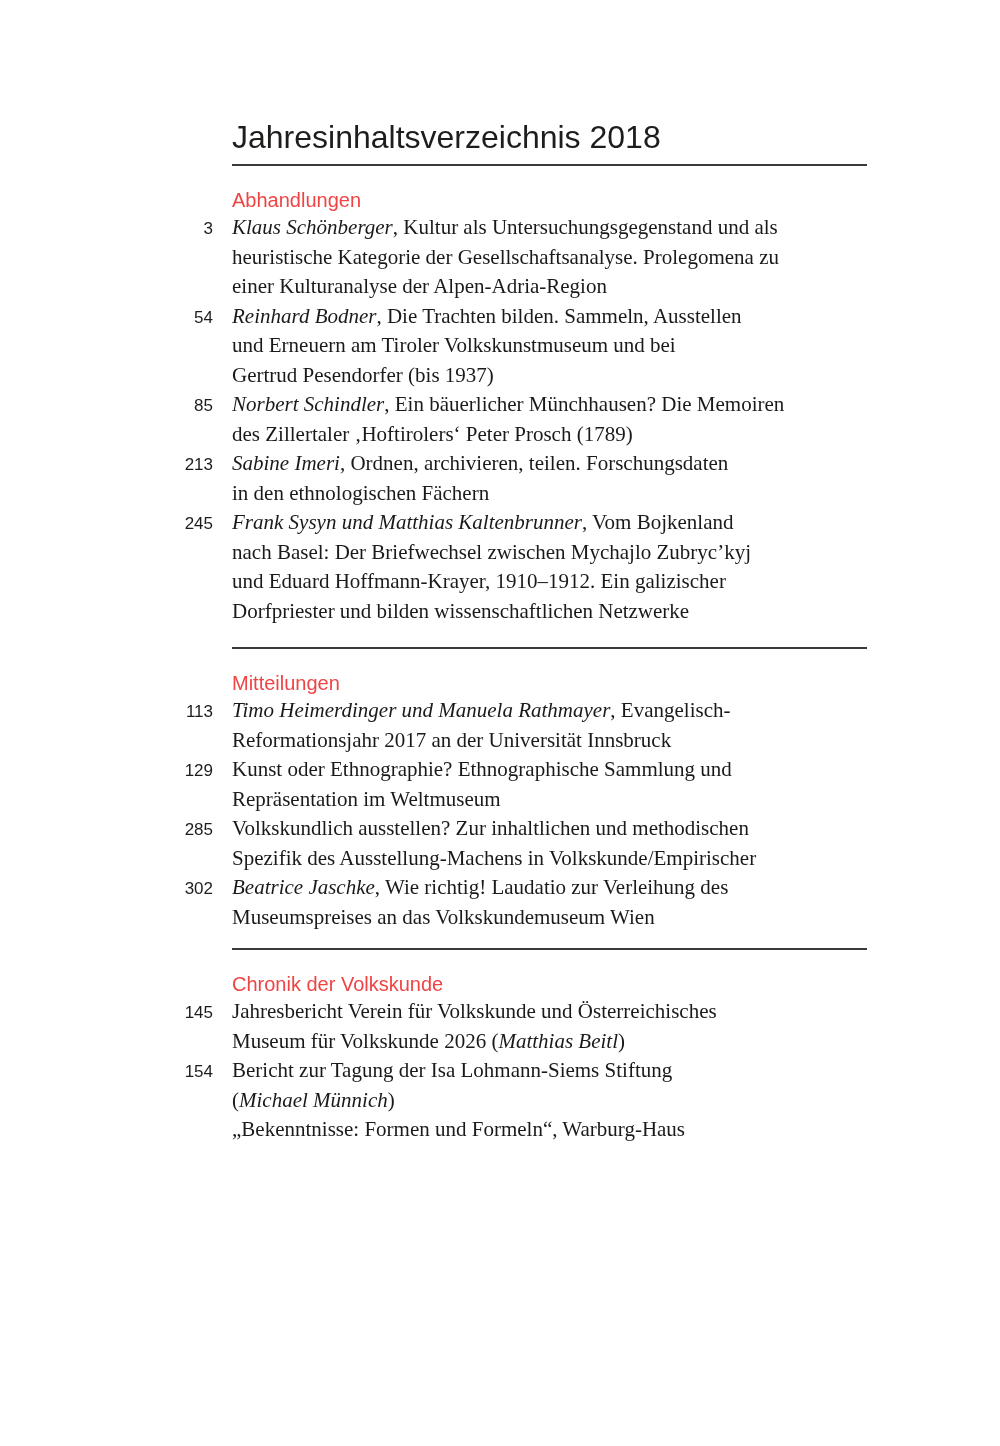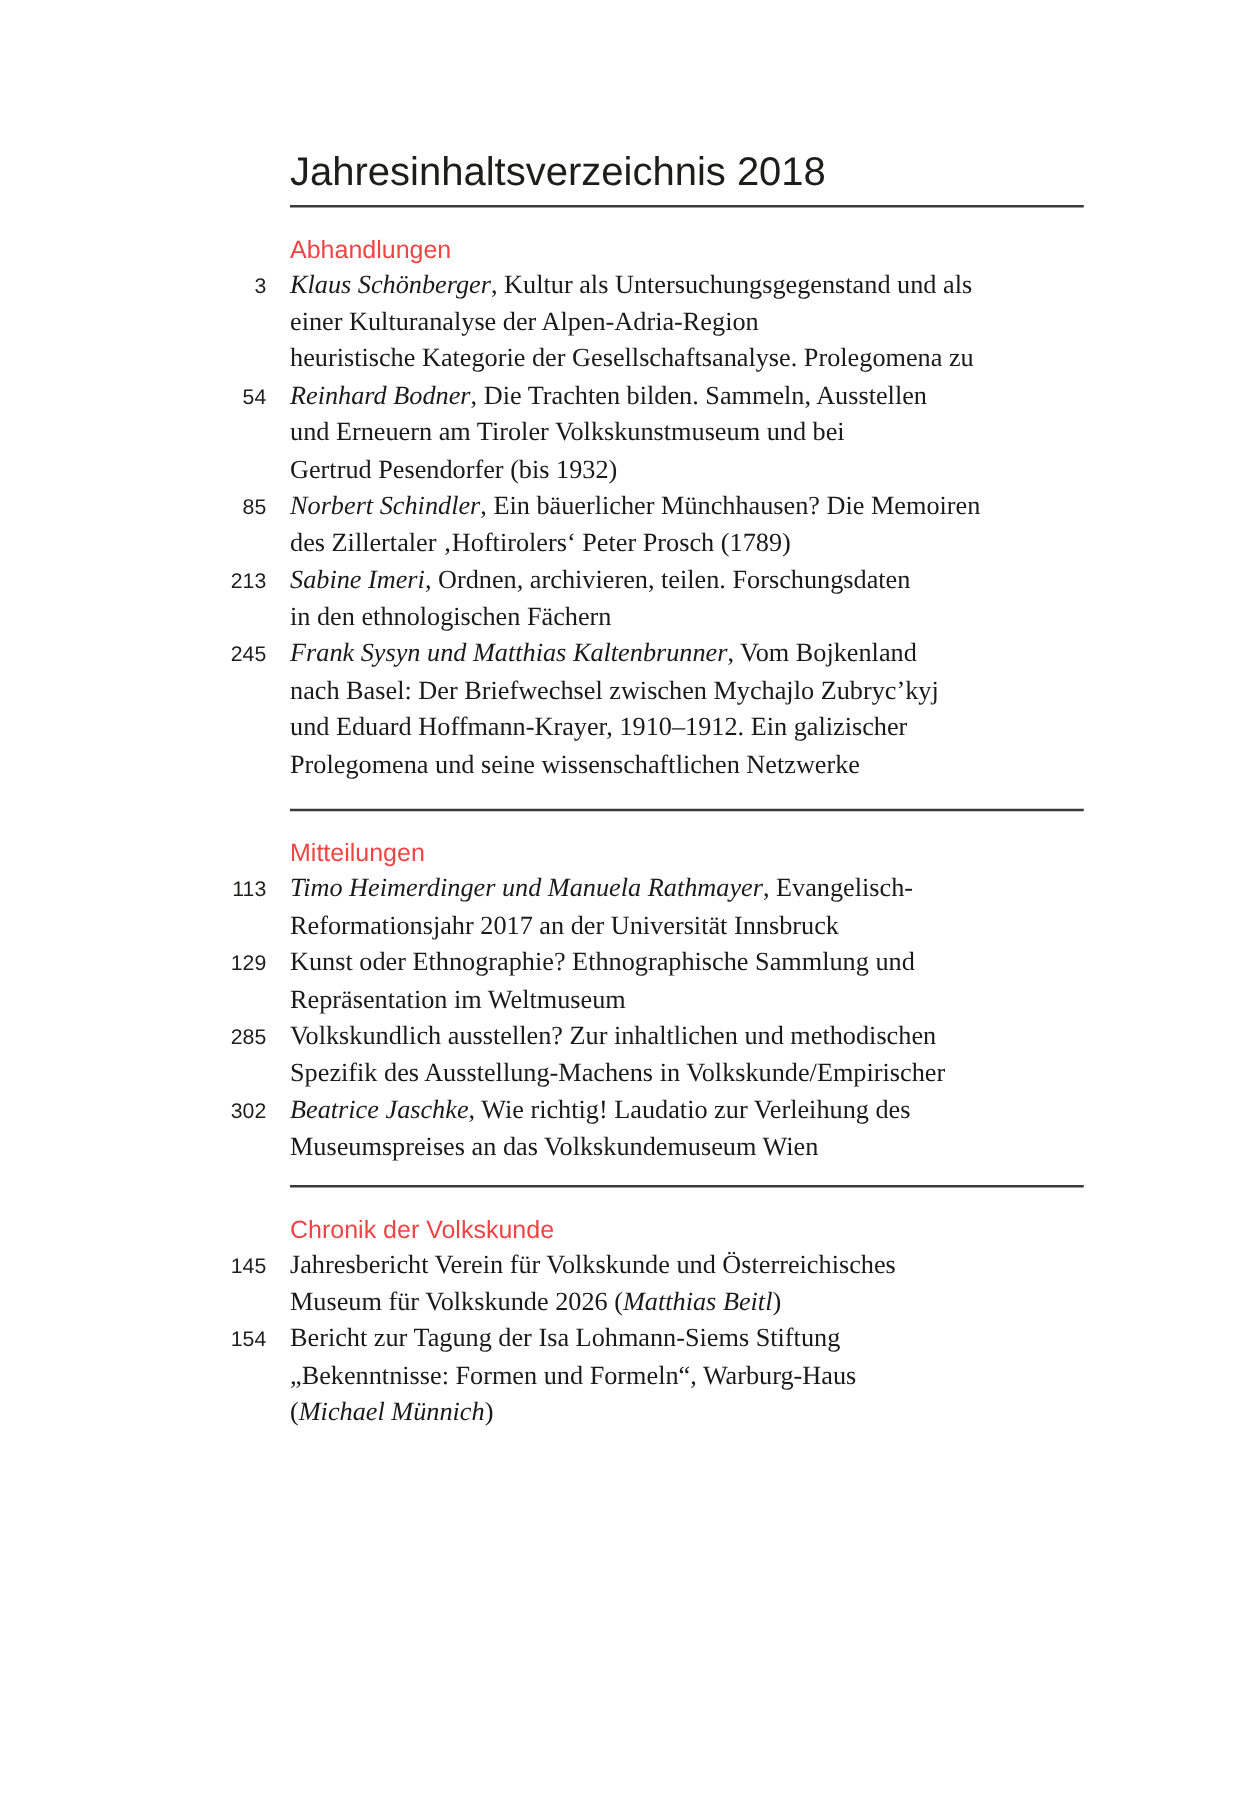--- a/index.html
+++ b/index.html
@@ -74,31 +74,31 @@
   <div class="toc">
     <div id="sections">
   <section>
     <hr class="rule">
     <h2 class="heading">Abhandlungen</h2>
     <div class="entries">
   <div class="row entry">
     <div class="num">3</div>
     <div class="text">
                 <div class="line"><span class="it">Klaus Schönberger</span><span>, Kultur als Untersuchungsgegenstand und als</span></div>
+                <div class="line"><span>heuristische Kategorie der Gesellschaftsanalyse. Prolegomena zu</span></div>
                 <div class="line"><span>einer Kulturanalyse der Alpen-Adria-Region</span></div>
-                <div class="line"><span>heuristische Kategorie der Gesellschaftsanalyse. Prolegomena zu</span></div>
               </div>
   </div>
 
   <div class="row entry">
     <div class="num">54</div>
     <div class="text">
                 <div class="line"><span class="it">Reinhard Bodner</span><span>, Die Trachten bilden. Sammeln, Ausstellen</span></div>
                 <div class="line"><span>und Erneuern am Tiroler Volkskunstmuseum und bei</span></div>
-                <div class="line"><span>Gertrud Pesendorfer (bis 1932)</span></div>
+                <div class="line"><span>Gertrud Pesendorfer (bis 1937)</span></div>
               </div>
   </div>
 
   <div class="row entry">
     <div class="num">85</div>
     <div class="text">
                 <div class="line"><span class="it">Norbert Schindler</span><span>, Ein bäuerlicher Münchhausen? Die Memoiren</span></div>
                 <div class="line"><span>des Zillertaler ‚Hoftirolers‘ Peter Prosch (1789)</span></div>
               </div>
   </div>
@@ -110,21 +110,21 @@
                 <div class="line"><span>in den ethnologischen Fächern</span></div>
               </div>
   </div>
 
   <div class="row entry">
     <div class="num">245</div>
     <div class="text">
                 <div class="line"><span class="it">Frank Sysyn und Matthias Kaltenbrunner</span><span>, Vom Bojkenland</span></div>
                 <div class="line"><span>nach Basel: Der Briefwechsel zwischen Mychajlo Zubryc’kyj</span></div>
                 <div class="line"><span>und Eduard Hoffmann-Krayer, 1910–1912. Ein galizischer</span></div>
-                <div class="line"><span>Prolegomena und seine wissenschaftlichen Netzwerke</span></div>
+                <div class="line"><span>Dorfpriester und bilden wissenschaftlichen Netzwerke</span></div>
               </div>
   </div>
 </div>
   </section>
 
   <section>
     <hr class="rule">
     <h2 class="heading">Mitteilungen</h2>
     <div class="entries">
   <div class="row entry">
@@ -170,21 +170,21 @@
     <div class="text">
                 <div class="line"><span>Jahresbericht Verein für Volkskunde und Österreichisches</span></div>
                 <div class="line"><span>Museum für Volkskunde 2026 (</span><span class="it">Matthias Beitl</span><span>)</span></div>
               </div>
   </div>
 
   <div class="row entry">
     <div class="num">154</div>
     <div class="text">
                 <div class="line"><span>Bericht zur Tagung der Isa Lohmann-Siems Stiftung</span></div>
+                <div class="line"><span>(</span><span class="it">Michael Münnich</span><span>)</span></div>
                 <div class="line"><span>„Bekenntnisse: Formen und Formeln“, Warburg-Haus</span></div>
-                <div class="line"><span>(</span><span class="it">Michael Münnich</span><span>)</span></div>
               </div>
   </div>
 </div>
   </section>
 </div>
   </div>
 </div>
 
 </body></html>

